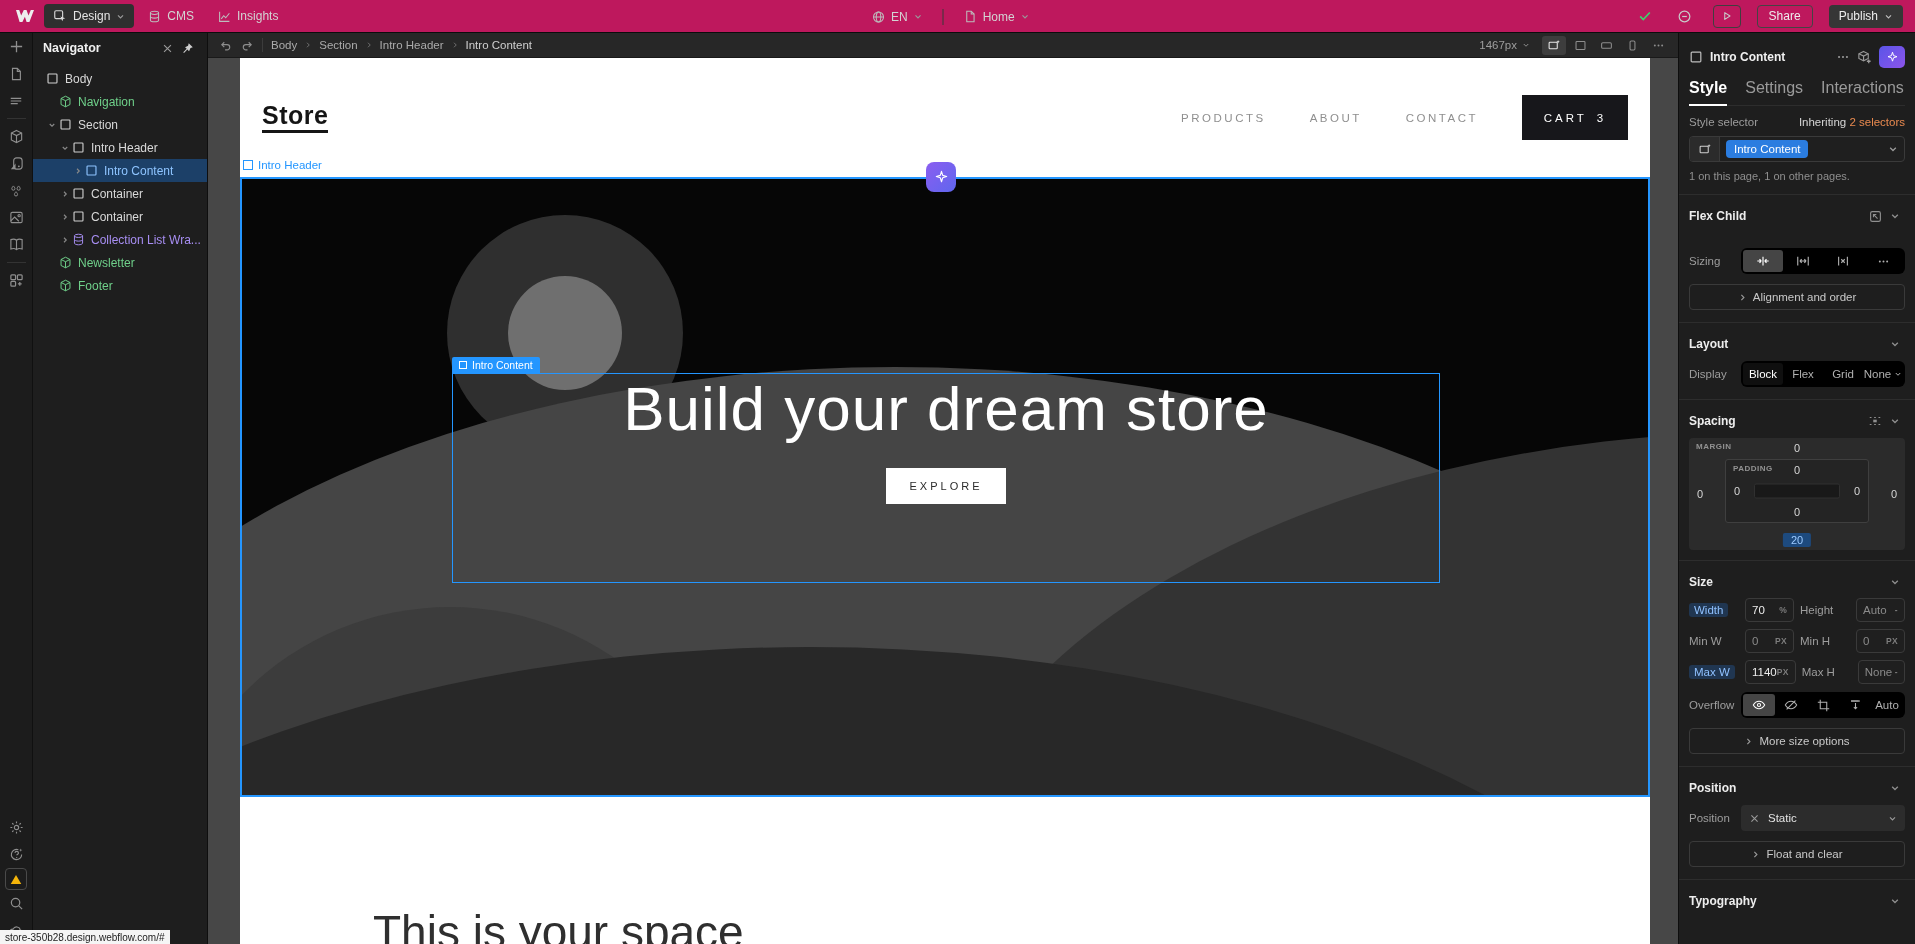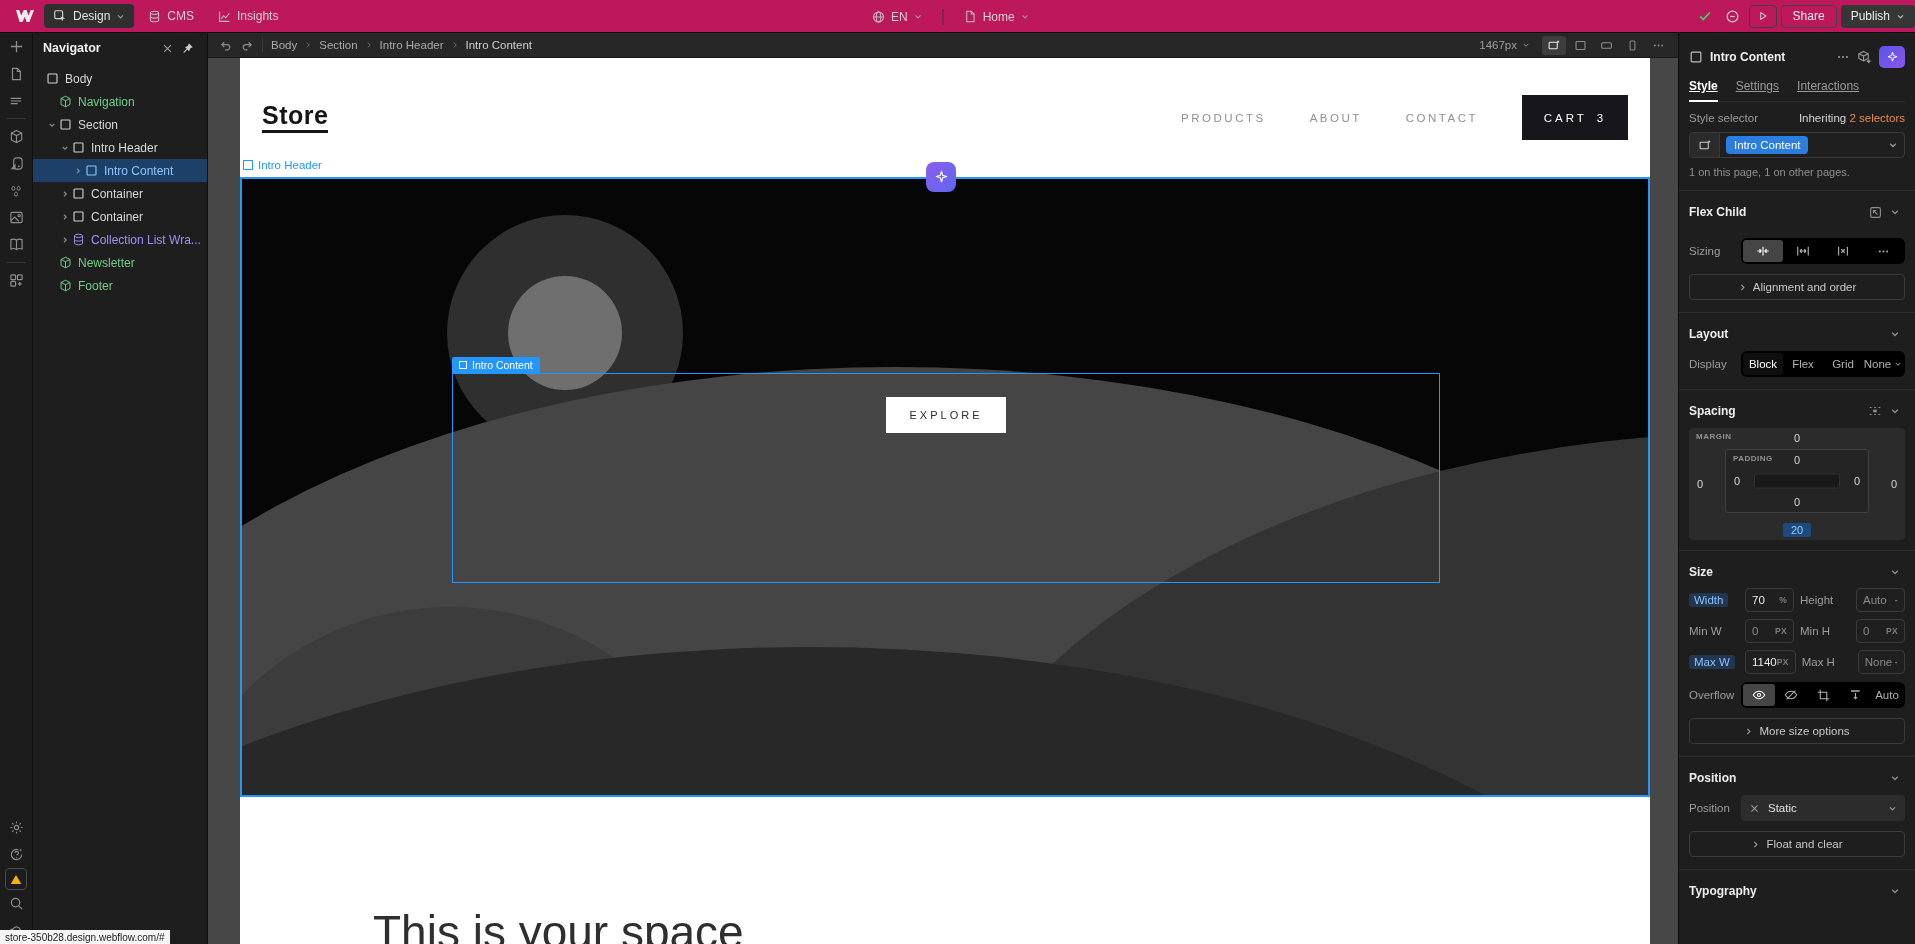--- a/index.html
+++ b/index.html
@@ -14,21 +14,21 @@
     border-bottom:1px solid #0c0c0c; display:flex; align-items:center; z-index:50; color:#d7d7d7; }
   .tb-left { display:flex; align-items:center; gap:4px; padding-left:10px; }
   .wf-logo { width:30px; height:24px; display:flex; align-items:center; justify-content:center; color:#ededed; }
   .tb-btn { display:flex; align-items:center; gap:6px; height:24px; padding:0 9px; border-radius:4px;
     font-size:12px; color:#e3e3e3; }
   .tb-design { background:#2f2f2f; }
   .tb-item { display:flex; align-items:center; gap:6px; height:24px; padding:0 10px; font-size:12px; color:#d3d3d3; }
   .tb-center { position:absolute; left:50%; top:0; height:33px; transform:translateX(-54%);
     display:flex; align-items:center; gap:10px; }
   .vdiv { width:1px; height:16px; background:#3a3a3a; }
-  .tb-right { margin-left:auto; display:flex; align-items:center; gap:4px; padding-right:0; }
+  .tb-right { margin-left:auto; display:flex; align-items:center; gap:16px; padding-right:12px; }
   .icon-plain { display:flex; align-items:center; justify-content:center; width:24px; height:24px; color:#c9c9c9; }
   .boxed-btn { display:flex; align-items:center; justify-content:center; width:28px; height:23px;
     border:1px solid #3f3f3f; border-radius:4px; color:#c9c9c9; }
   .share-btn { display:flex; align-items:center; height:23px; padding:0 11px; border:1px solid #444;
     border-radius:4px; font-size:12px; color:#ededed; }
   .publish-btn { display:flex; align-items:center; gap:6px; height:23px; padding:0 10px; background:#363636;
     border-radius:4px; font-size:12px; color:#ededed; }
 
   
   .rail { position:absolute; left:0; top:33px; bottom:0; width:33px; background:#1c1c1c;
@@ -112,37 +112,37 @@
     border-left:1px solid #0e0e0e; z-index:40; color:#d7d7d7; overflow:hidden; }
   .sec { border-bottom:1px solid #2d2d2d; padding:12px 10px; }
   .sec-h { display:flex; align-items:center; height:18px; }
   .sec-h .t { font-size:12px; font-weight:700; color:#ededed; flex:1; }
   .sec-h .hic { width:20px; height:16px; display:flex; align-items:center; justify-content:center; color:#8f8f8f; }
   .el-head { display:flex; align-items:center; gap:7px; height:24px; }
   .el-title { font-size:12px; font-weight:700; color:#f0f0f0; flex:1; }
   .sparkle-btn { width:26px; height:22px; border-radius:5px; background:linear-gradient(135deg,#5a55e8,#8c54ea);
     display:flex; align-items:center; justify-content:center; }
   .tabs { display:flex; gap:18px; margin-top:10px; border-bottom:1px solid #2d2d2d; padding-bottom:8px; position:relative; }
-  .tab { font-size:12px; color:#9a9a9a; position:relative;text-decoration:underline; }
+  .tab { font-size:16px; color:#9a9a9a; position:relative; }
   .tab.on { color:#fff; font-weight:700; }
   .tab.on:after { content:''; position:absolute; left:0; right:0; bottom:-9px; height:2px; background:#fff; }
   .ss-row { display:flex; align-items:center; margin-top:10px; font-size:11.5px; }
   .ss-row .l { color:#9d9d9d; flex:1; }
   .inherit { color:#d6d6d6; }
   .inherit b { color:#ea8a4f; font-weight:400; }
   .sel-input { display:flex; align-items:center; margin-top:8px; height:26px; background:#1f1f1f;
     border:1px solid #3a3a3a; border-radius:4px; overflow:hidden; }
   .sel-bp { width:30px; height:100%; background:#2b2b2b; border-right:1px solid #3a3a3a;
     display:flex; align-items:center; justify-content:center; color:#cfcfcf; }
   .sel-pill { margin-left:6px; background:#2b7de0; color:#fff; font-size:11.5px; padding:3px 8px; border-radius:4px; }
   .sel-chev { margin-left:auto; padding-right:6px; color:#9a9a9a; }
   .usage { margin-top:8px; font-size:11px; color:#8f8f8f; }
   .vm-row { display:flex; align-items:center; height:18px; }
   .vm-row .l { font-size:11.5px; color:#cfcfcf; flex:1; }
-  .lrow { display:flex; align-items:center; margin-top:17px; }
+  .lrow { display:flex; align-items:center; margin-top:23px; }
   .lbl { font-size:11.5px; color:#9d9d9d; flex:0 0 52px; }
   .seg { flex:1; display:flex; background:#000000; border-radius:6px; padding:2px; height:26px; }
   .seg .chip { flex:1; display:flex; align-items:center; justify-content:center; border-radius:3px;
     color:#b0b0b0; font-size:11.5px; gap:3px; }
   .seg .chip.dark-on { background:#0f0f0f; color:#fff; }
   .seg .chip.lite-on { background:#454545; color:#fff; }
   .outline-btn { display:flex; align-items:center; justify-content:center; gap:6px; height:26px;
     border:1px solid #3a3a3a; border-radius:4px; color:#c9c9c9; font-size:11.5px; margin-top:10px; width:100%; }
   .spacebox { position:relative; margin-top:8px; height:112px; background:#2b2b2b; border-radius:4px; }
   .mlabel { position:absolute; left:7px; top:4px; font-size:8px; font-weight:700; letter-spacing:.5px; color:#929292; }
@@ -580,20 +580,21 @@
 
       <div class="hero">
         <div class="shape ring">
             <div class="ring-core"></div>
           </div>
         <div class="shape hill-a"></div>
         <div class="shape hill-b"></div>
         <div class="shape hill-c"></div>
         <div class="shape hill-d"></div>
         <div class="hero-content">
+          <div class="hero-title">Build your dream store</div>
           <div class="hero-btn">EXPLORE</div>
         </div>
       </div>
 
       <div class="below">
         <div class="below-h">This is your space</div>
       </div>
     </div>
 
     <div class="ih-label">

